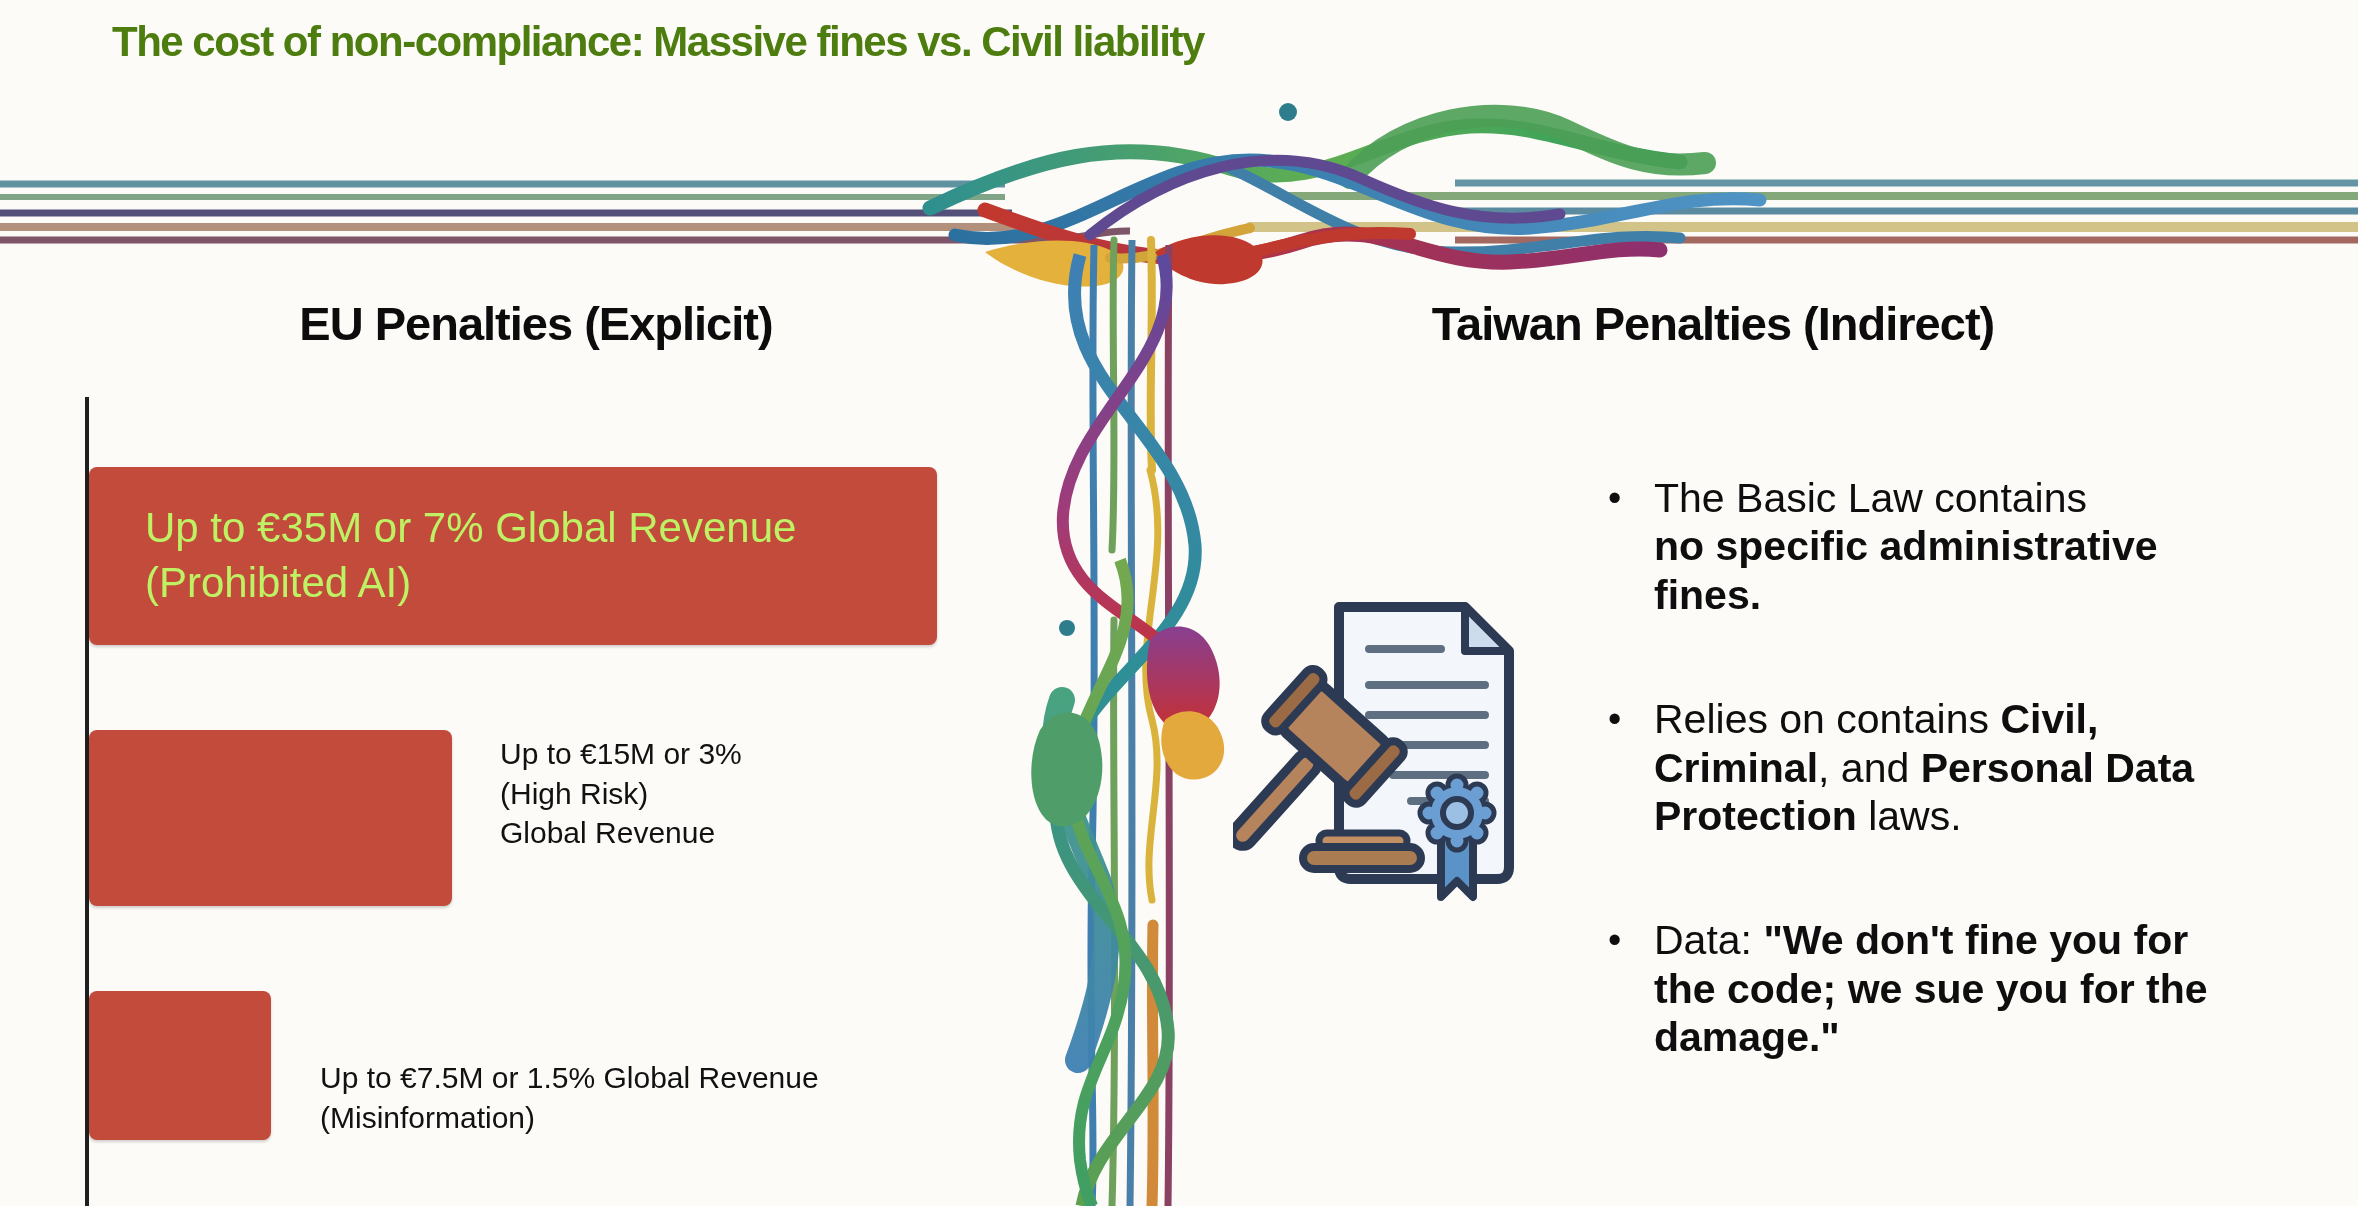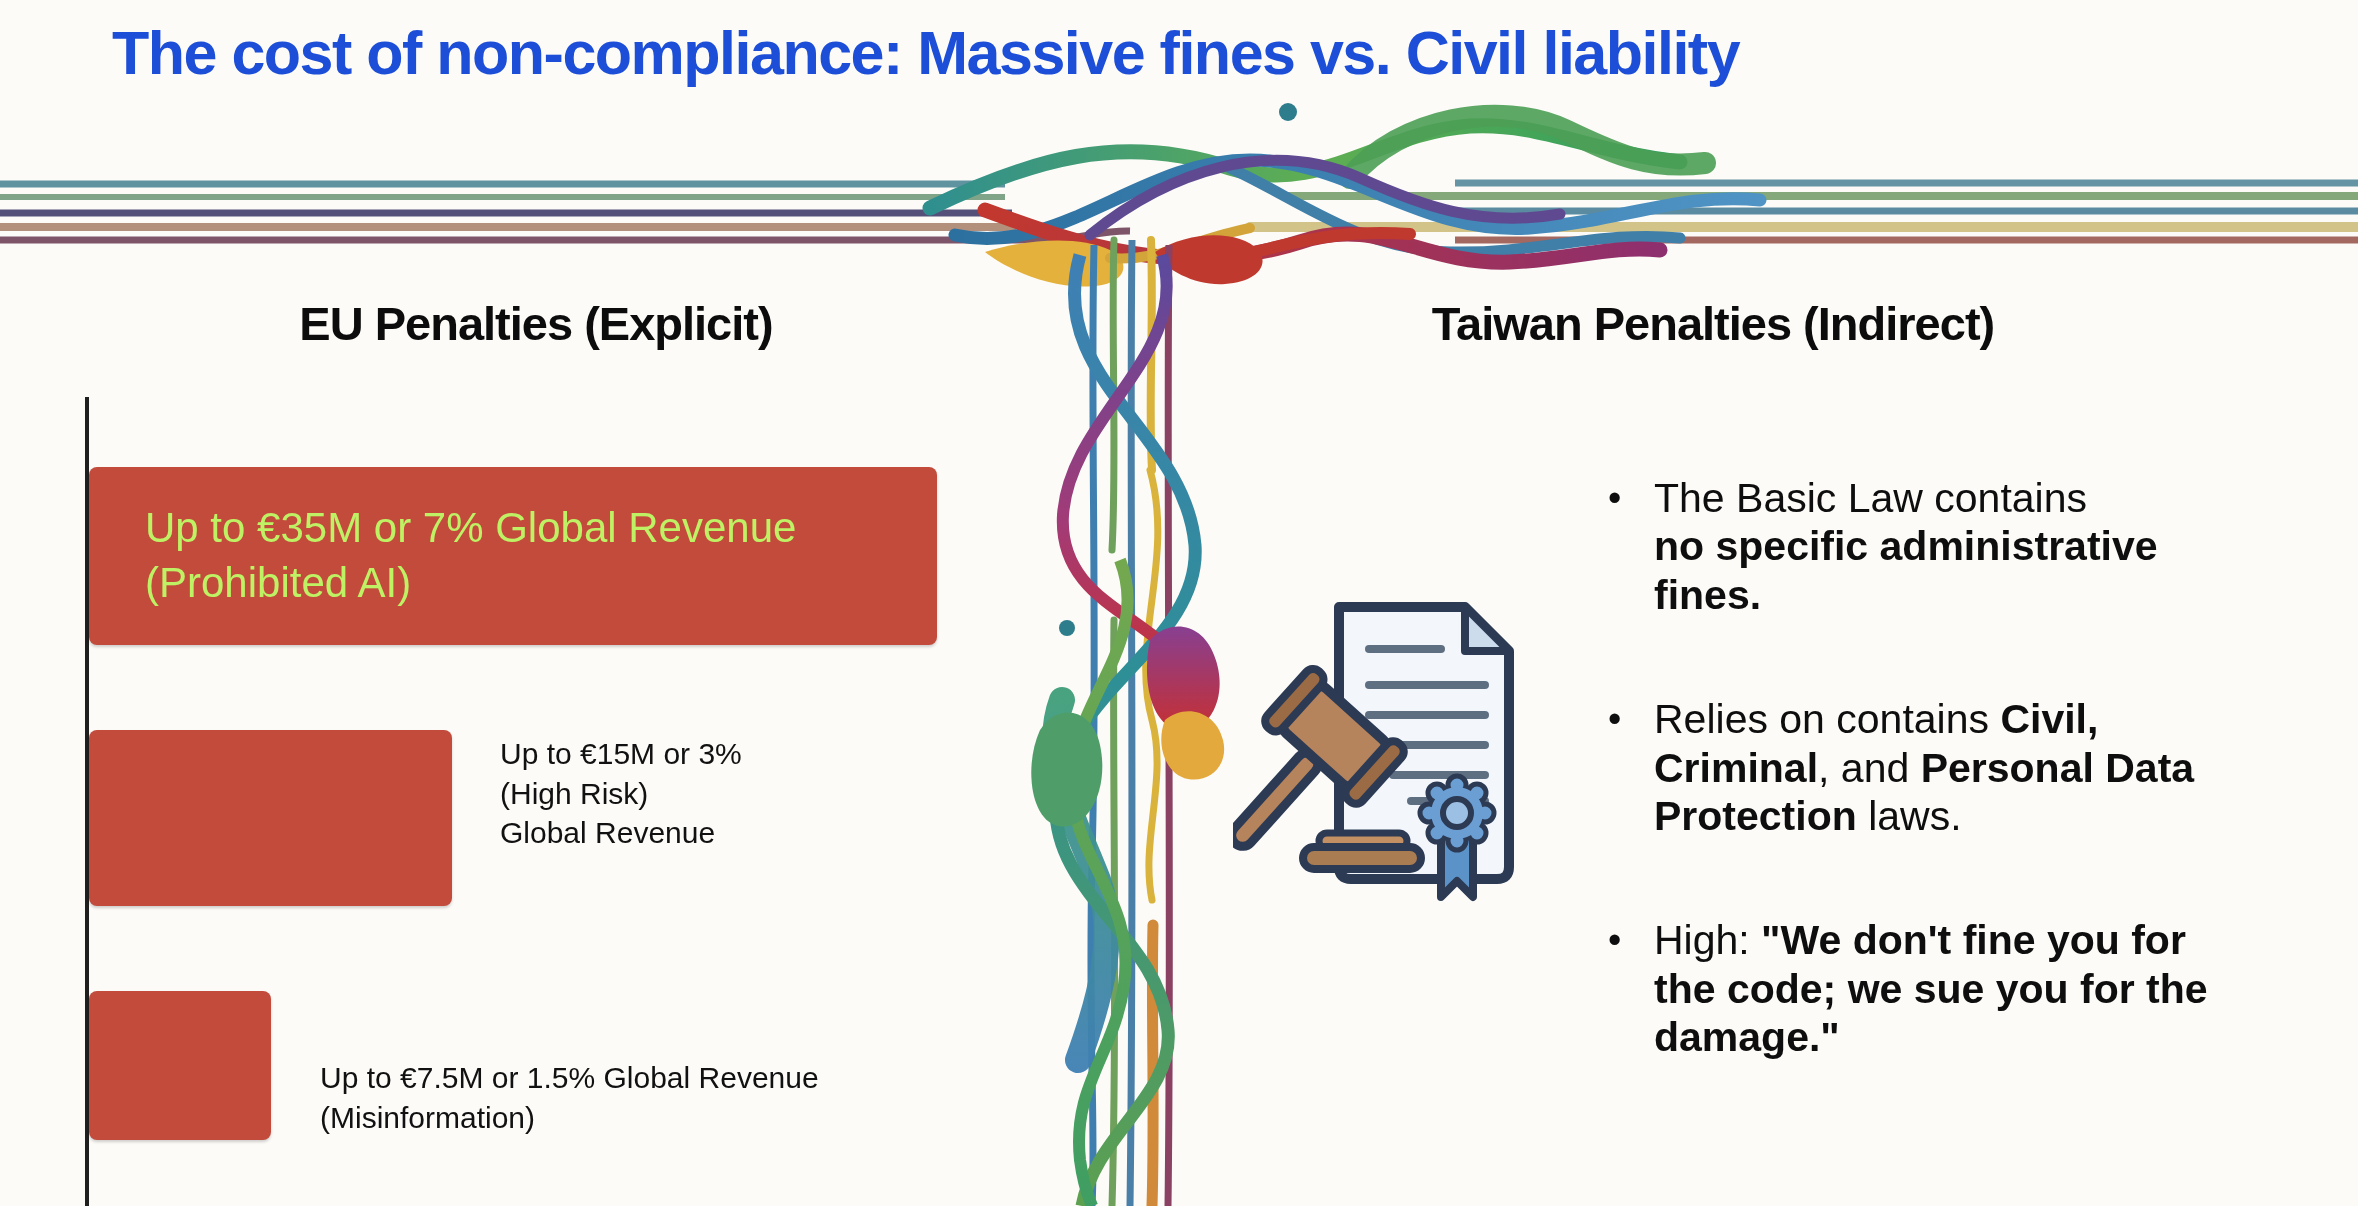--- a/index.html
+++ b/index.html
@@ -4,21 +4,21 @@
 <style>
   html,body{margin:0;padding:0;}
   body{font-family:"Liberation Sans", sans-serif; background:#e8e8e8;}
   #canvas{
     position:relative; width:2358px; height:1206px; overflow:hidden;
     background:#fcfbf8; margin:0 auto;
   }
   .deco{position:absolute; left:0; top:0; width:2358px; height:1206px; z-index:0; pointer-events:none;}
   .page-title{
     position:absolute; left:112px; top:18px; width:1820px;
-    font-size:61px; font-weight:700; letter-spacing:-1.5px; color:#1d4ed8; z-index:2;
+    font-size:42px; font-weight:700; letter-spacing:-1.5px; color:#4d7c0f; z-index:2;
     white-space:nowrap;
   }
   .col-header{
     position:absolute; top:296px; width:900px; text-align:center;
     font-size:47px; font-weight:700; letter-spacing:-1px; color:#0c0c0c; z-index:2;
   }
   #eu-header{left:86px;}
   #tw-header{left:1263px;}
   .axis-line{
     position:absolute; left:85px; top:397px; width:4px; height:809px;
@@ -213,18 +213,18 @@
     </li>
     <li>
       <span class="dot">•</span>
       <div class="btxt">
         <span>Relies on contains </span><span class="b">Civil, Criminal</span><span>, and </span><span class="b">Personal Data Protection</span><span> laws.</span>
       </div>
     </li>
     <li>
       <span class="dot">•</span>
       <div class="btxt">
-        <span>High: </span><span class="b">"We don't fine you for the code; we sue you for the damage."</span>
+        <span>Data: </span><span class="b">"We don't fine you for the code; we sue you for the damage."</span>
       </div>
     </li>
   </ul>
 
 </div>
 
 </body></html>

